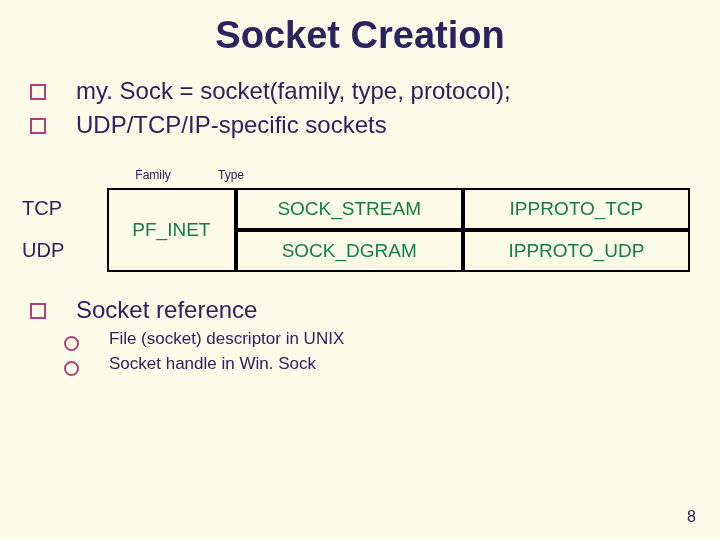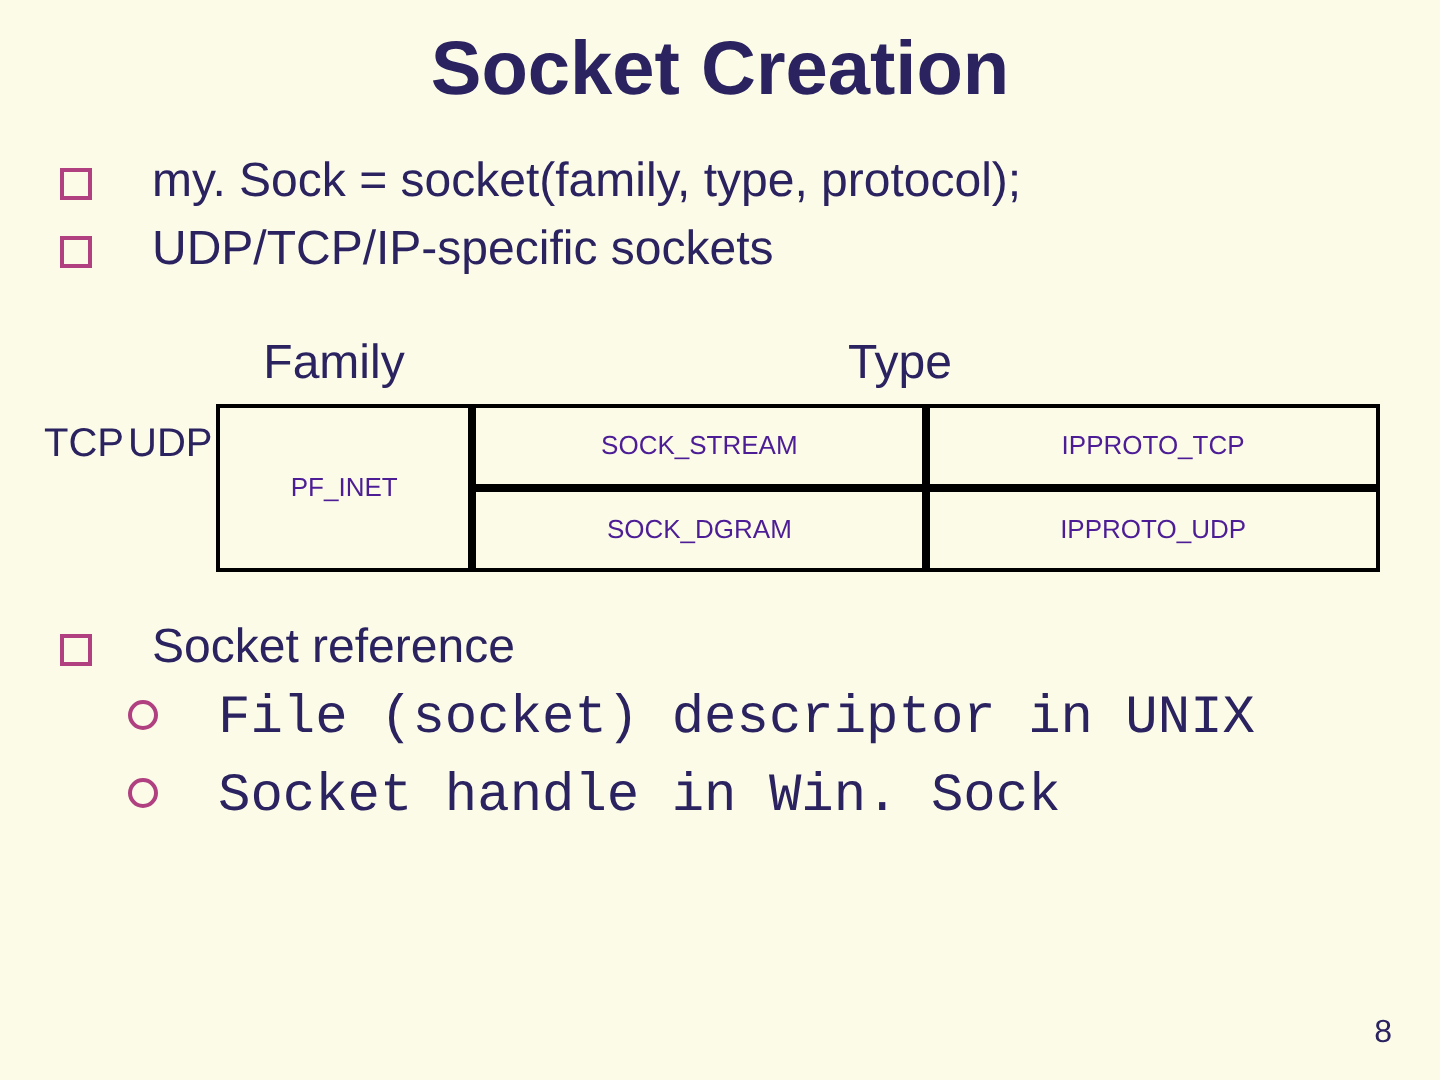--- a/index.html
+++ b/index.html
@@ -50,62 +50,60 @@
     width: 11px;
     height: 11px;
     border: 2px solid #b04080;
     border-radius: 50%;
     background: transparent;
     margin-top: 8px;
     margin-right: 10px;
   }
   .sub-bullets {
     margin-left: 34px;
-    font-size: 27px;
-    font-family: Liberation Mono, monospace;
+    font-size: 17px;
   }
   .table-area {
     position: relative;
     margin-left: -10px;
     margin-bottom: 22px;
   }
   .hdr-row {
     display: flex;
-    font-size: 24px;
+    font-size: 12px;
     margin-bottom: 6px;
-    gap: 14px;
   }
   .hdr-spacer { width: 68px; }
   .hdr-family { width: 130px; text-align: center; }
-  .hdr-type   { width: 230px; text-align: right; }
+  .hdr-type   { width: 230px; text-align: left; }
   .hdr-proto  { width: 230px; text-align: center; }
 
   .grid {
     display: flex;
   }
   .col-labels {
     display: flex;
-    flex-direction: row;
+    flex-direction: column;
     width: 68px;
     font-size: 20px;
   }
   .col-labels .rowlabel {
     height: 42px;
     display: flex;
     align-items: center;
     padding-left: 2px;
   }
   .cell {
     border: 2.5px solid #000;
     box-sizing: border-box;
     display: flex;
     align-items: center;
     justify-content: center;
-    font-size: 13px;
-    color: #4c1d95;
+    font-size: 19px;
+    color: #15803d;
     background: transparent;
   }
   .col-family {
     width: 130px;
     padding-left: 20px;
   }
   .col-family .cell {
     height: 84px;
   }
   .col-type, .col-proto {

